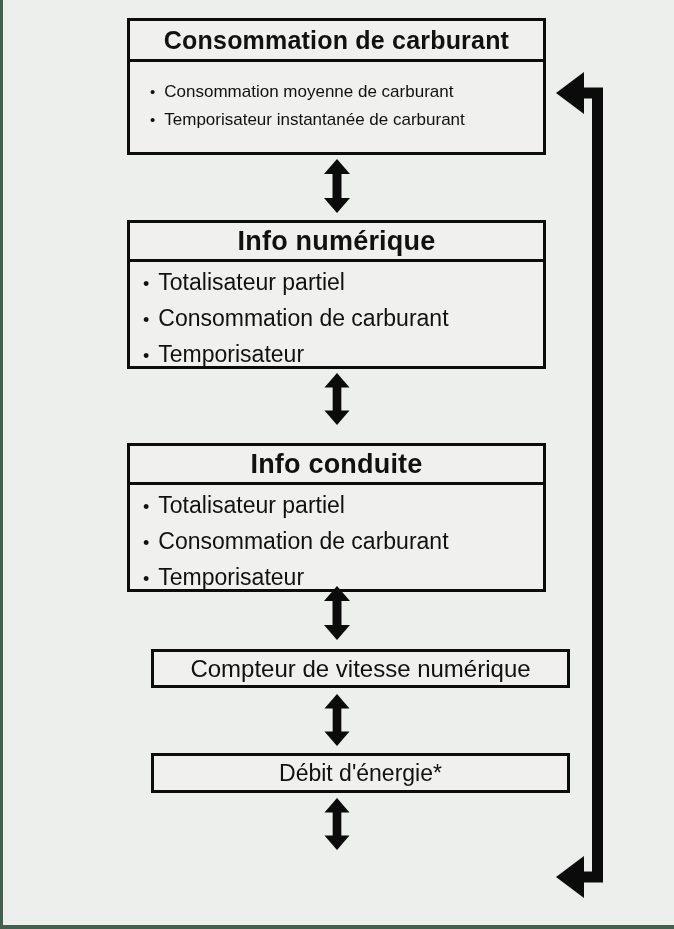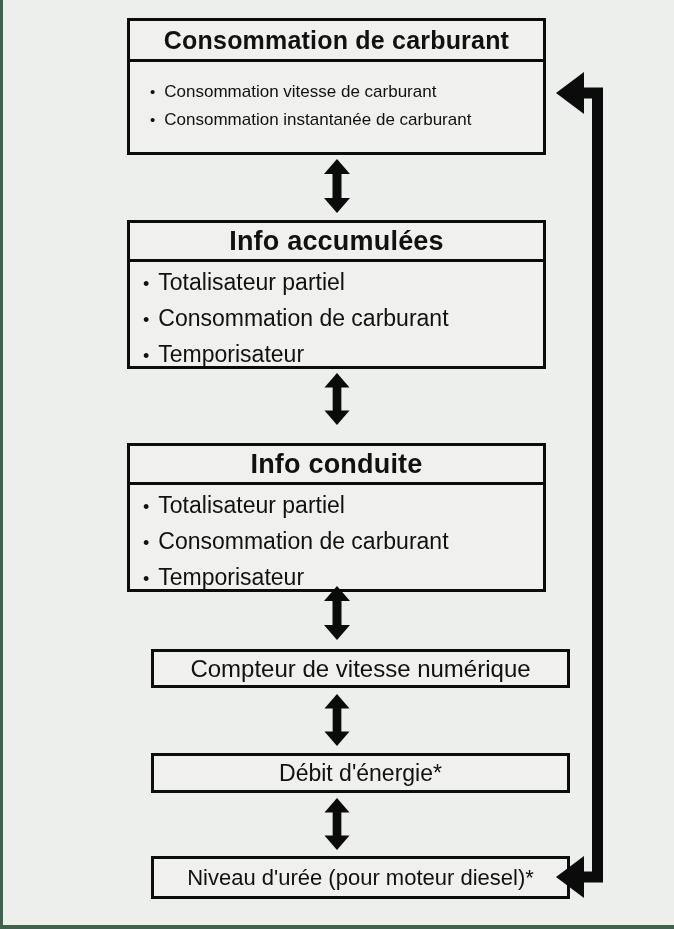--- a/index.html
+++ b/index.html
@@ -83,39 +83,39 @@
 <div class="page">
 
   <div class="edge-left"></div>
   <div class="edge-bottom"></div>
 
   <section class="box" style="top:18px;height:137px;">
     <h2 class="hdr hdr-1">Consommation de carburant</h2>
     <ul class="items items-sm">
       <li class="item">
         <span class="bullet">•</span>
-        <span>Consommation vitesse de carburant</span>
+        <span>Consommation moyenne de carburant</span>
       </li>
       <li class="item">
         <span class="bullet">•</span>
-        <span>Consommation instantanée de carburant</span>
+        <span>Temporisateur instantanée de carburant</span>
       </li>
     </ul>
   </section>
 
   <div class="varrow" style="top:159px;height:54px;">
     <svg viewBox="0 0 28 54" xmlns="http://www.w3.org/2000/svg" fill="#0b0b0b">
       <polygon points="14,0 1,15 27,15"></polygon>
       <rect x="9.5" y="13" width="9" height="28"></rect>
       <polygon points="14,54 1,39 27,39"></polygon>
     </svg>
   </div>
 
   <section class="box" style="top:220px;height:149px;">
-    <h2 class="hdr hdr-2">Info accumulées</h2>
+    <h2 class="hdr hdr-2">Info numérique</h2>
     <ul class="items items-lg">
       <li class="item">
         <span class="bullet">•</span>
         <span>Totalisateur partiel</span>
       </li>
       <li class="item">
         <span class="bullet">•</span>
         <span>Consommation de carburant</span>
       </li>
       <li class="item">
@@ -176,23 +176,20 @@
   </section>
 
   <div class="varrow" style="top:798px;height:52px;">
     <svg viewBox="0 0 28 54" xmlns="http://www.w3.org/2000/svg" fill="#0b0b0b">
       <polygon points="14,0 1,15 27,15"></polygon>
       <rect x="9.5" y="13" width="9" height="28"></rect>
       <polygon points="14,54 1,39 27,39"></polygon>
     </svg>
   </div>
 
-  <section class="box box-line t22" style="top:856px;height:43px;">
-    <span>Niveau d'urée (pour moteur diesel)*</span>
-  </section>
 
   <svg class="loop" viewBox="0 0 674 929" xmlns="http://www.w3.org/2000/svg">
     <path d="M 583 93 H 597.5 V 877 H 583" fill="none" stroke="#0b0b0b" stroke-width="11"></path>
     <polygon points="556,93 584,72 584,114" fill="#0b0b0b"></polygon>
     <polygon points="556,877 584,856 584,898" fill="#0b0b0b"></polygon>
   </svg>
 
 </div>
 
 </body></html>

